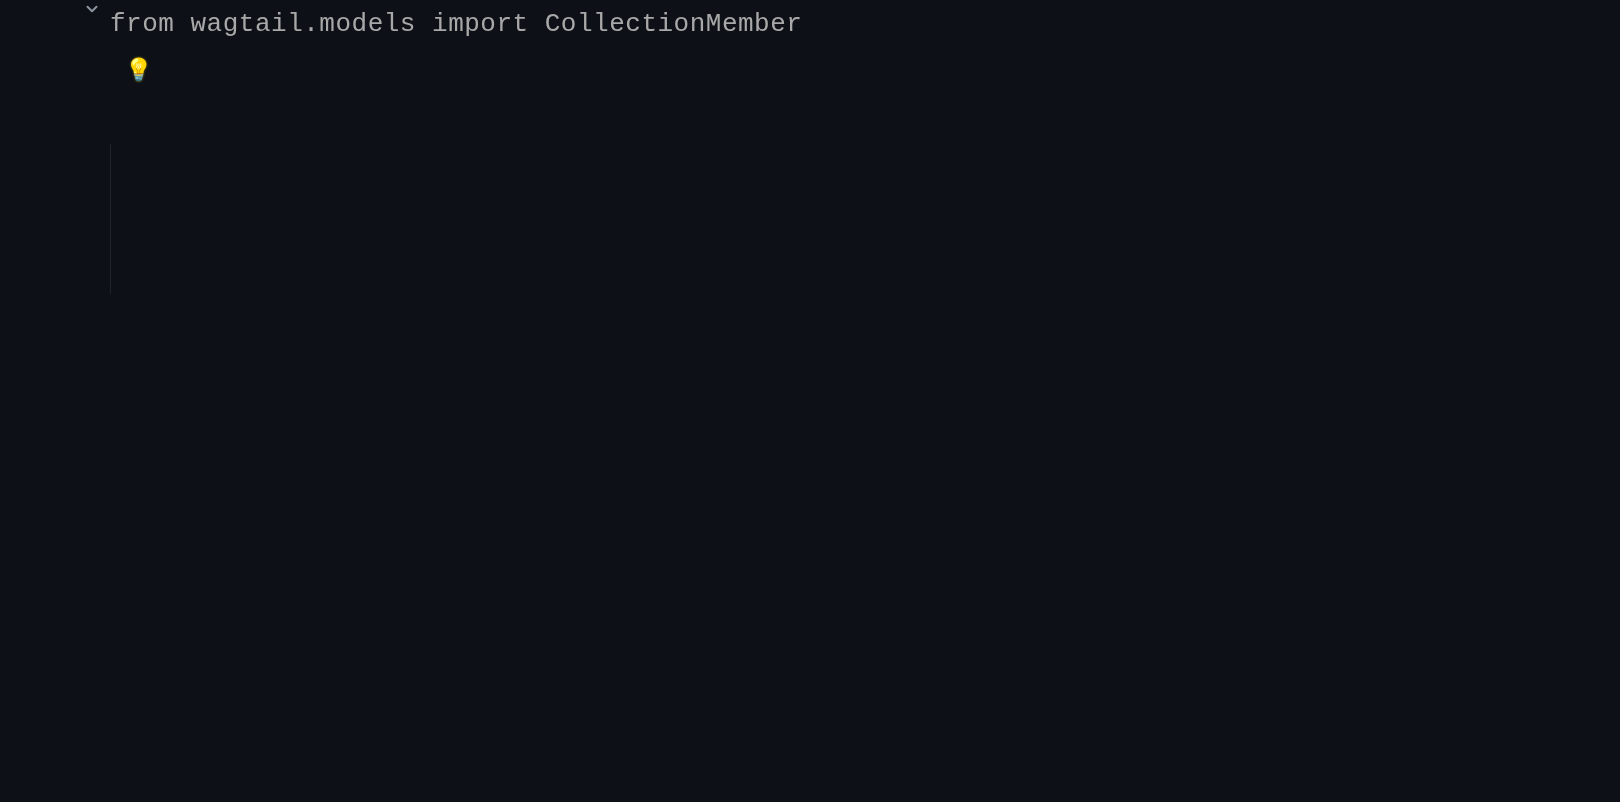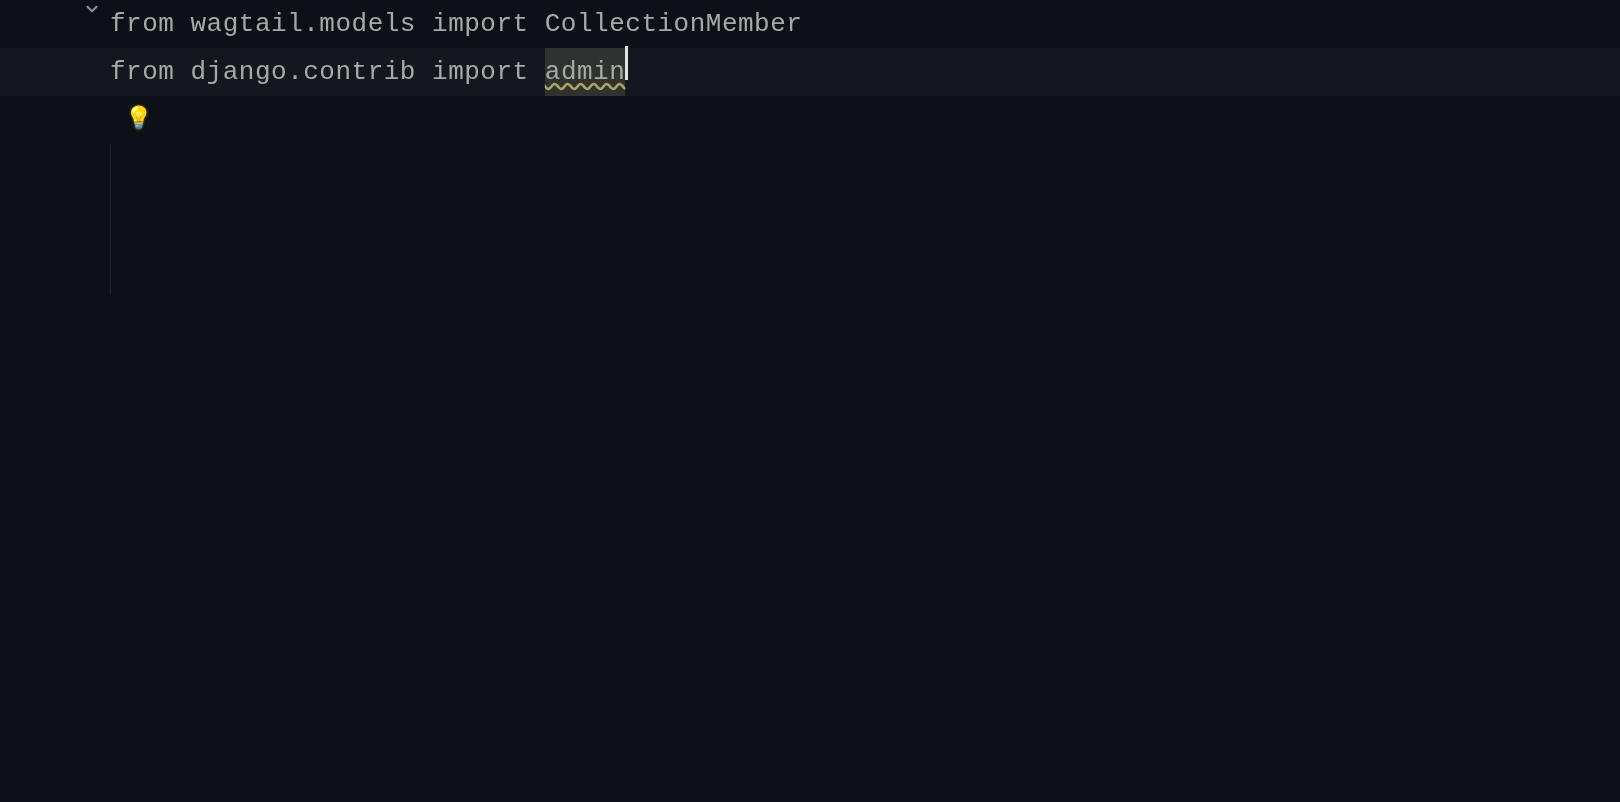--- a/index.html
+++ b/index.html
@@ -105,25 +105,19 @@
         <svg width="18" height="18" viewBox="0 0 16 16" fill="none">
           <path d="M4 6 L8 10 L12 6" stroke="#8b949e" stroke-width="1.8" fill="none" stroke-linecap="round" stroke-linejoin="round"></path>
         </svg>
       </span>
     </div>
     <div class="code">
       <span>from wagtail.models import CollectionMember</span>
     </div>
   </div>
 
-  <div class="line active">
-    <div class="gutter"></div>
-    <div class="code">
-      <span>from django.contrib import </span><span class="highlight">admin</span><span class="cursor"></span>
-    </div>
-  </div>
 
   <div class="lightbulb-row">
     <span class="lightbulb">💡</span>
   </div>
 
   <div class="indent-guide"></div>
 </div>
 
 </body></html>

